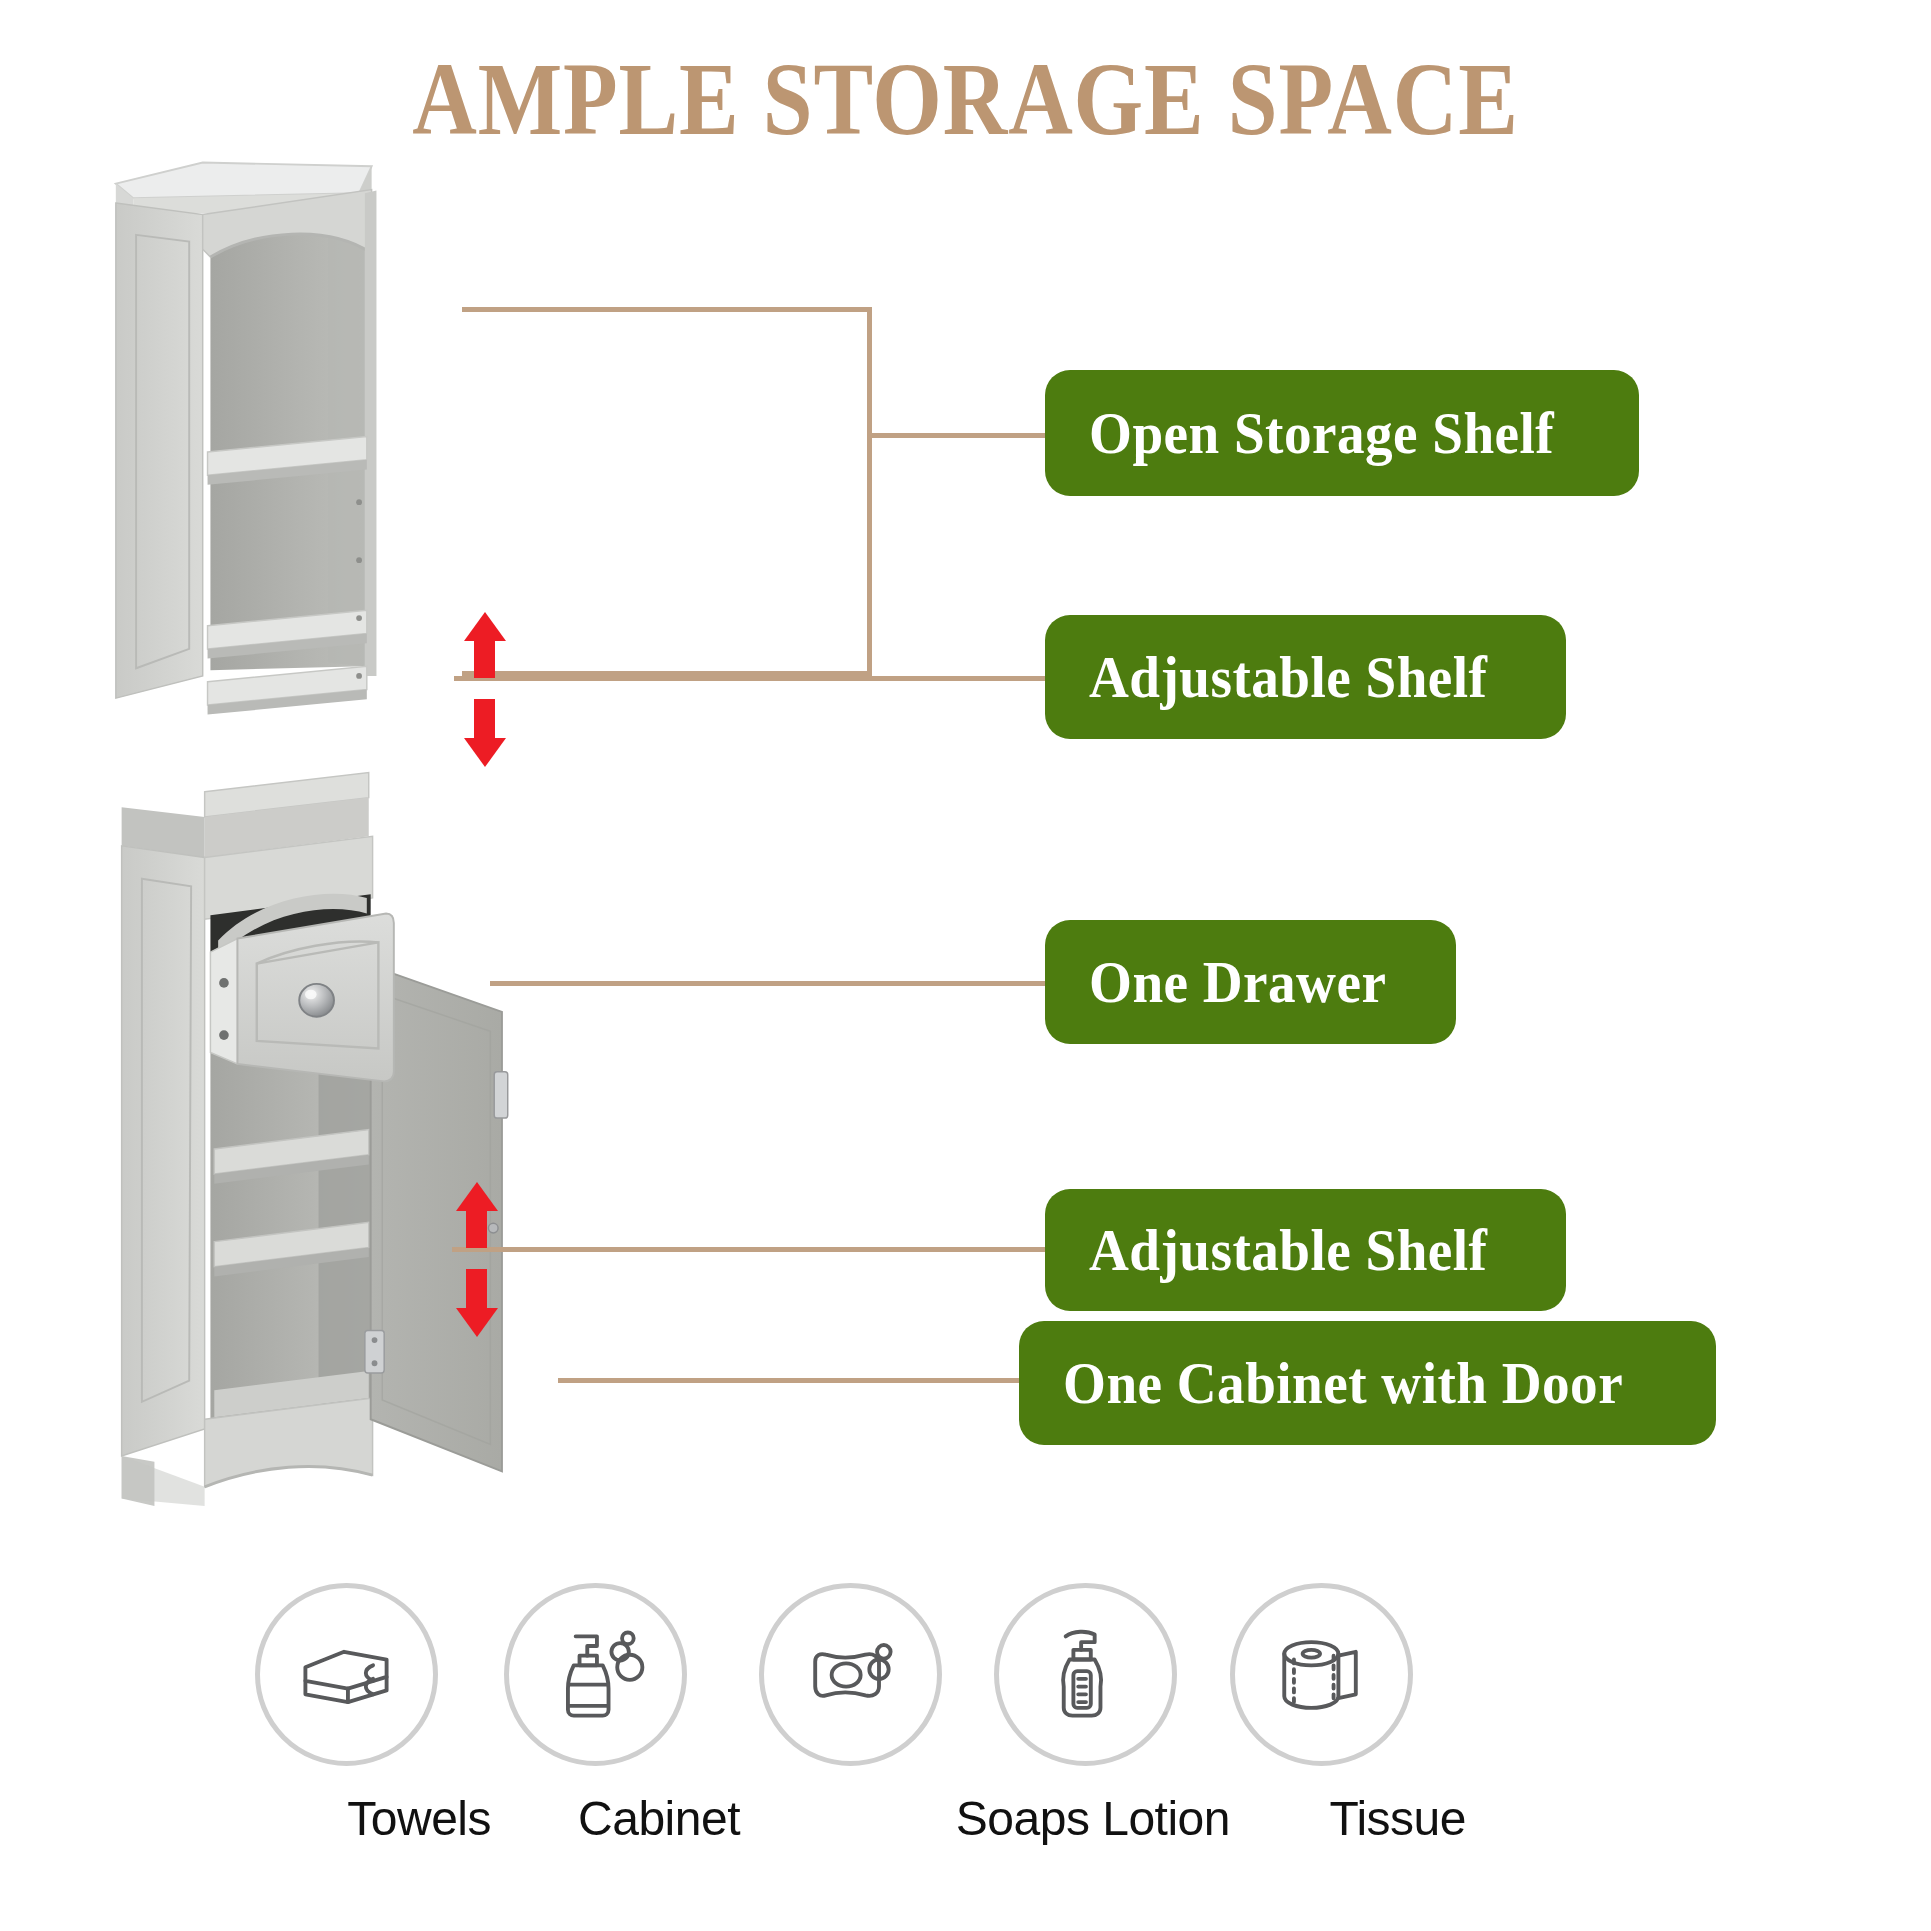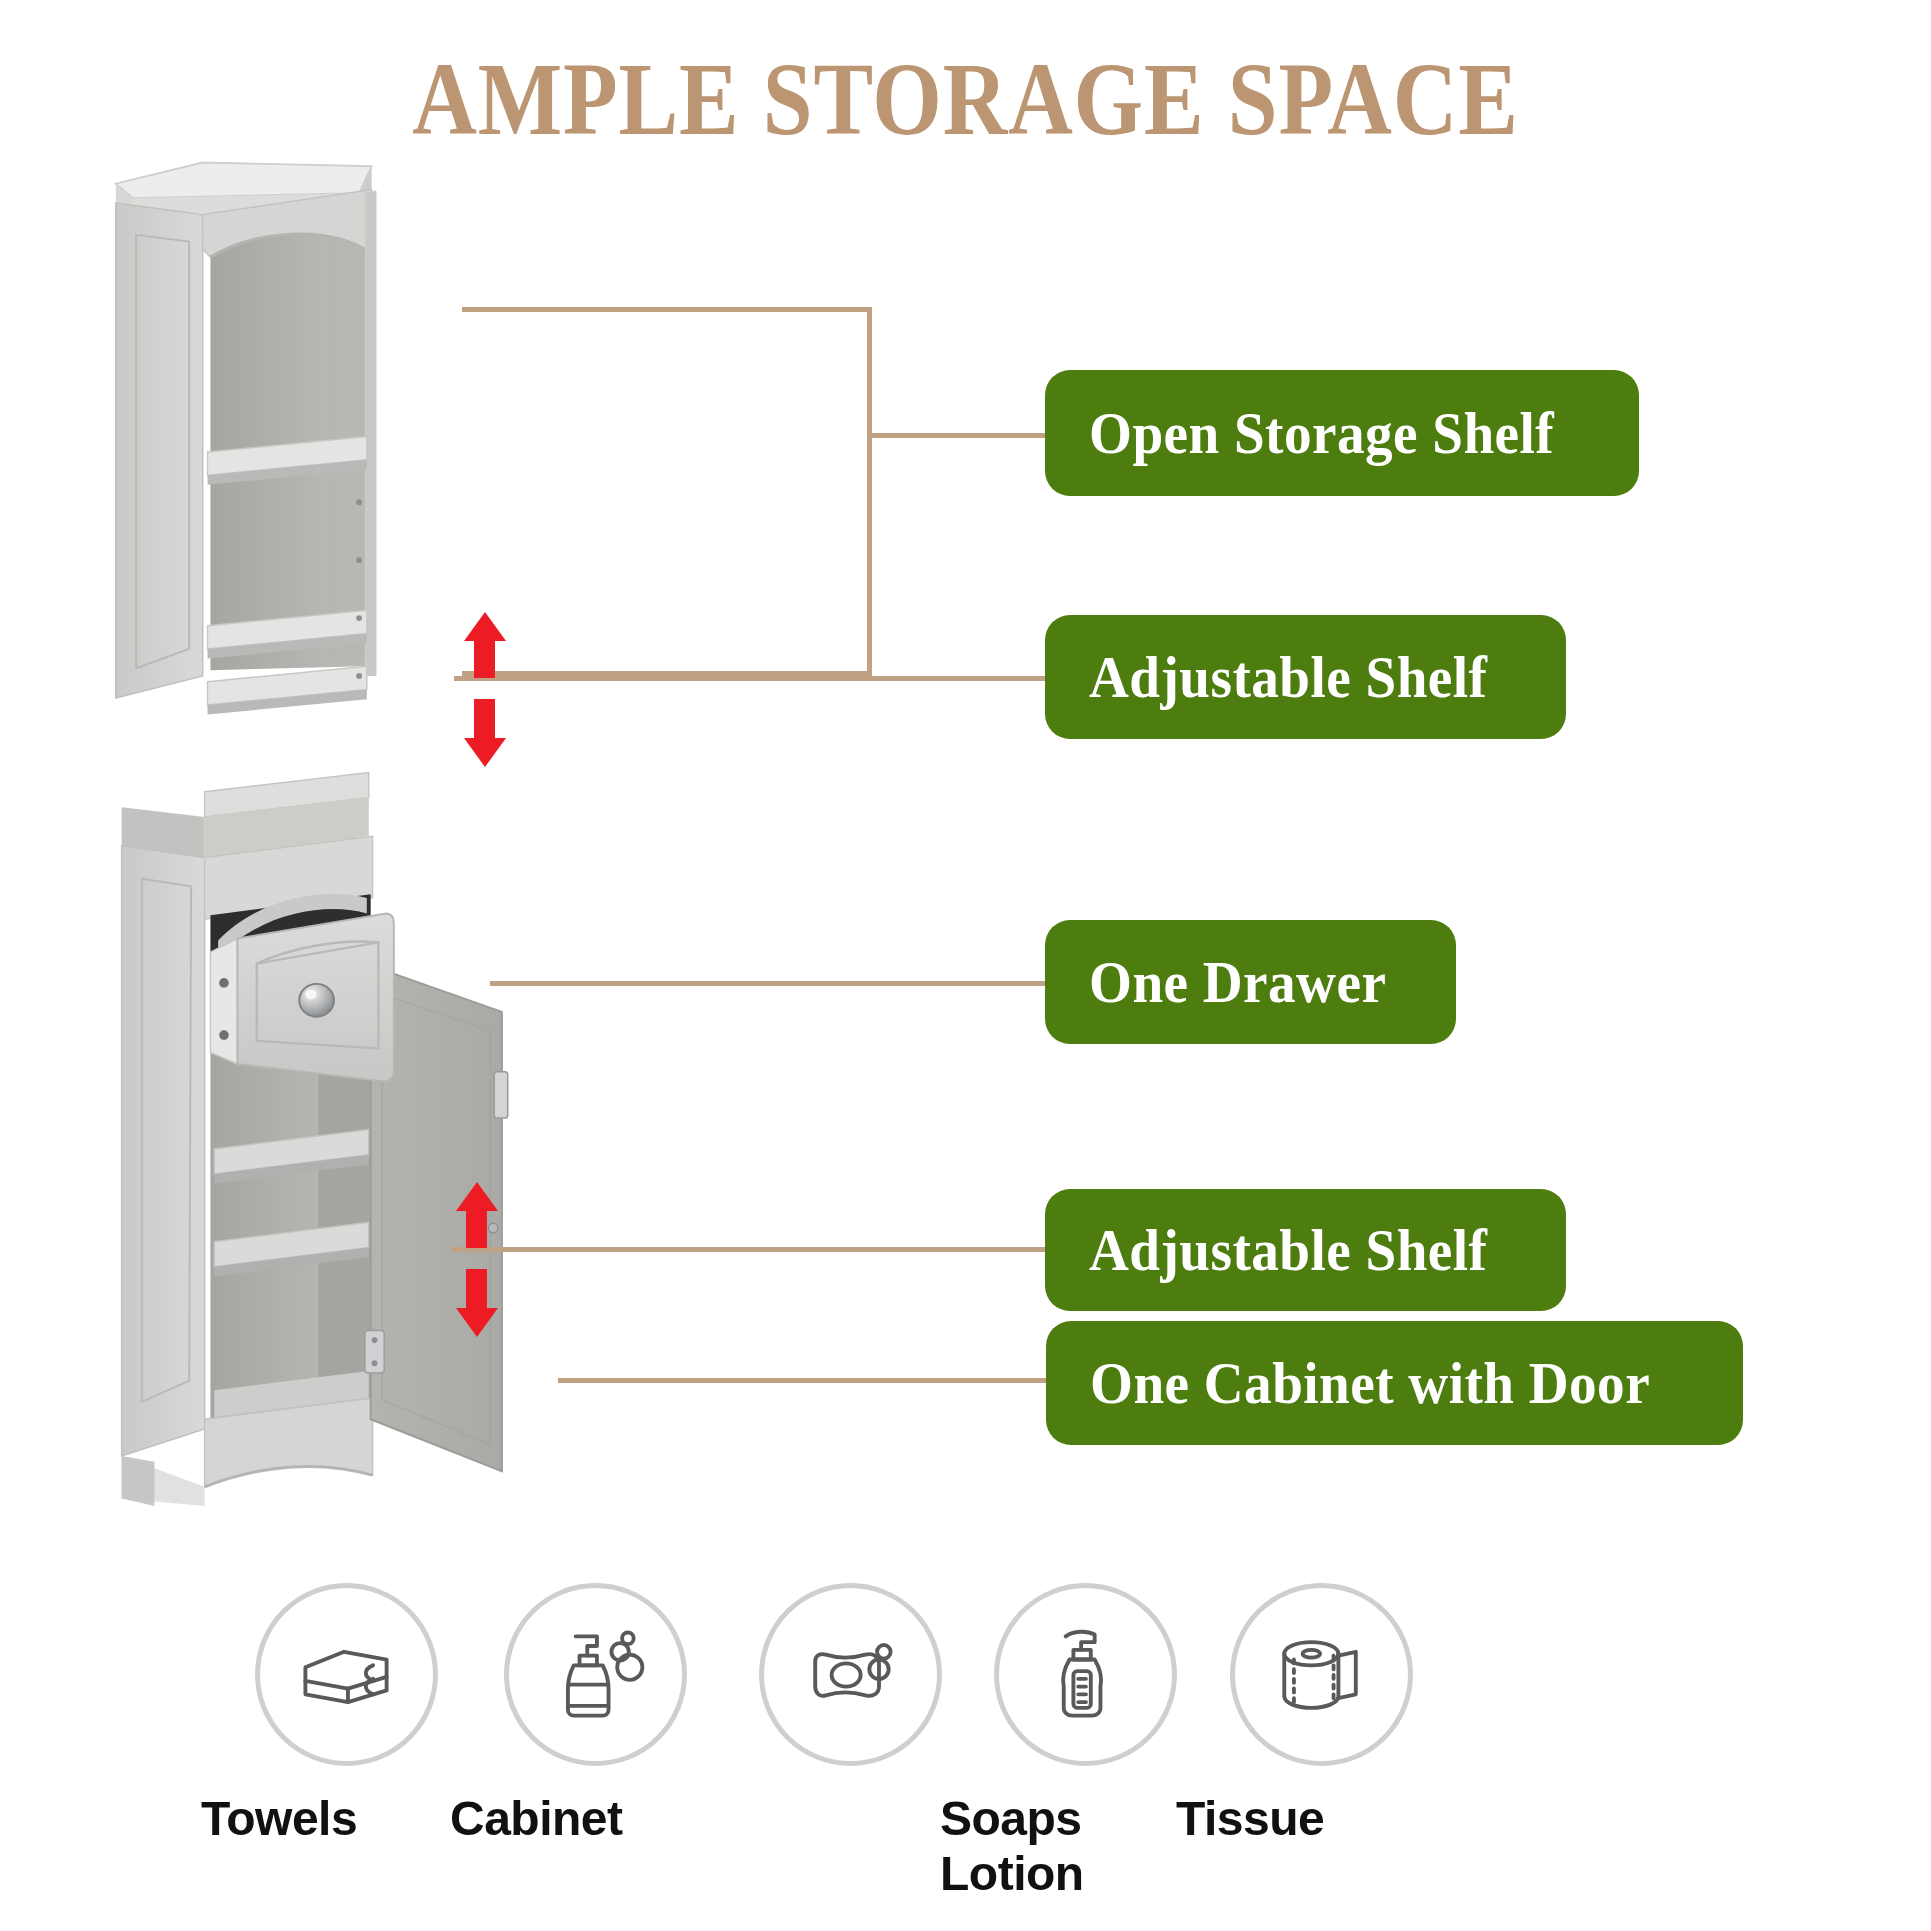--- a/index.html
+++ b/index.html
@@ -68,22 +68,21 @@
   .arr-dn .shaft { width: 21px; height: 41px; left: -10.6px; top: 0px; }
 
   
   #cabinet { position: absolute; left: 0; top: 0; width: 695px; height: 1545px; }
 
   
   .feat-row { position: absolute; left: 0; top: 1583px; width: 1931px; height: 348px; }
   .feat {
     position: absolute;
     width: 290px;
-    text-align: left;
-    font-weight: bold;
+    text-align: right;
   }
   .feat-circle {
     width: 183px; height: 183px;
     margin: 0 auto;
     border: 5.8px solid #cfcfcf;
     border-radius: 50%;
     display: flex; align-items: center; justify-content: center;
     background: #fff;
   }
   .feat-label {
@@ -259,21 +258,21 @@
   </div>
 
   <div class="pill" style="left:1045px; top:920px; height:124px;">
     <span>One Drawer</span>
   </div>
 
   <div class="pill" style="left:1045px; top:1189px; height:122px;">
     <span>Adjustable Shelf</span>
   </div>
 
-  <div class="pill" style="left:1046px; top:1321px; height:124px;">
+  <div class="pill" style="left:1019px; top:1321px; height:124px;">
     <span>One Cabinet with Door</span>
   </div>
 
   <div class="feat-row">
 
     <div class="feat" style="left:201px; top:0;">
       <div class="feat-circle">
         <svg width="116" height="116" viewBox="0 0 120 120">
           <g fill="none" stroke="#58595b" stroke-width="4" stroke-linejoin="round" stroke-linecap="round">
             <path d="M18,52 L58,36 L102,44 L102,62 L62,74 L18,66 Z"></path>

